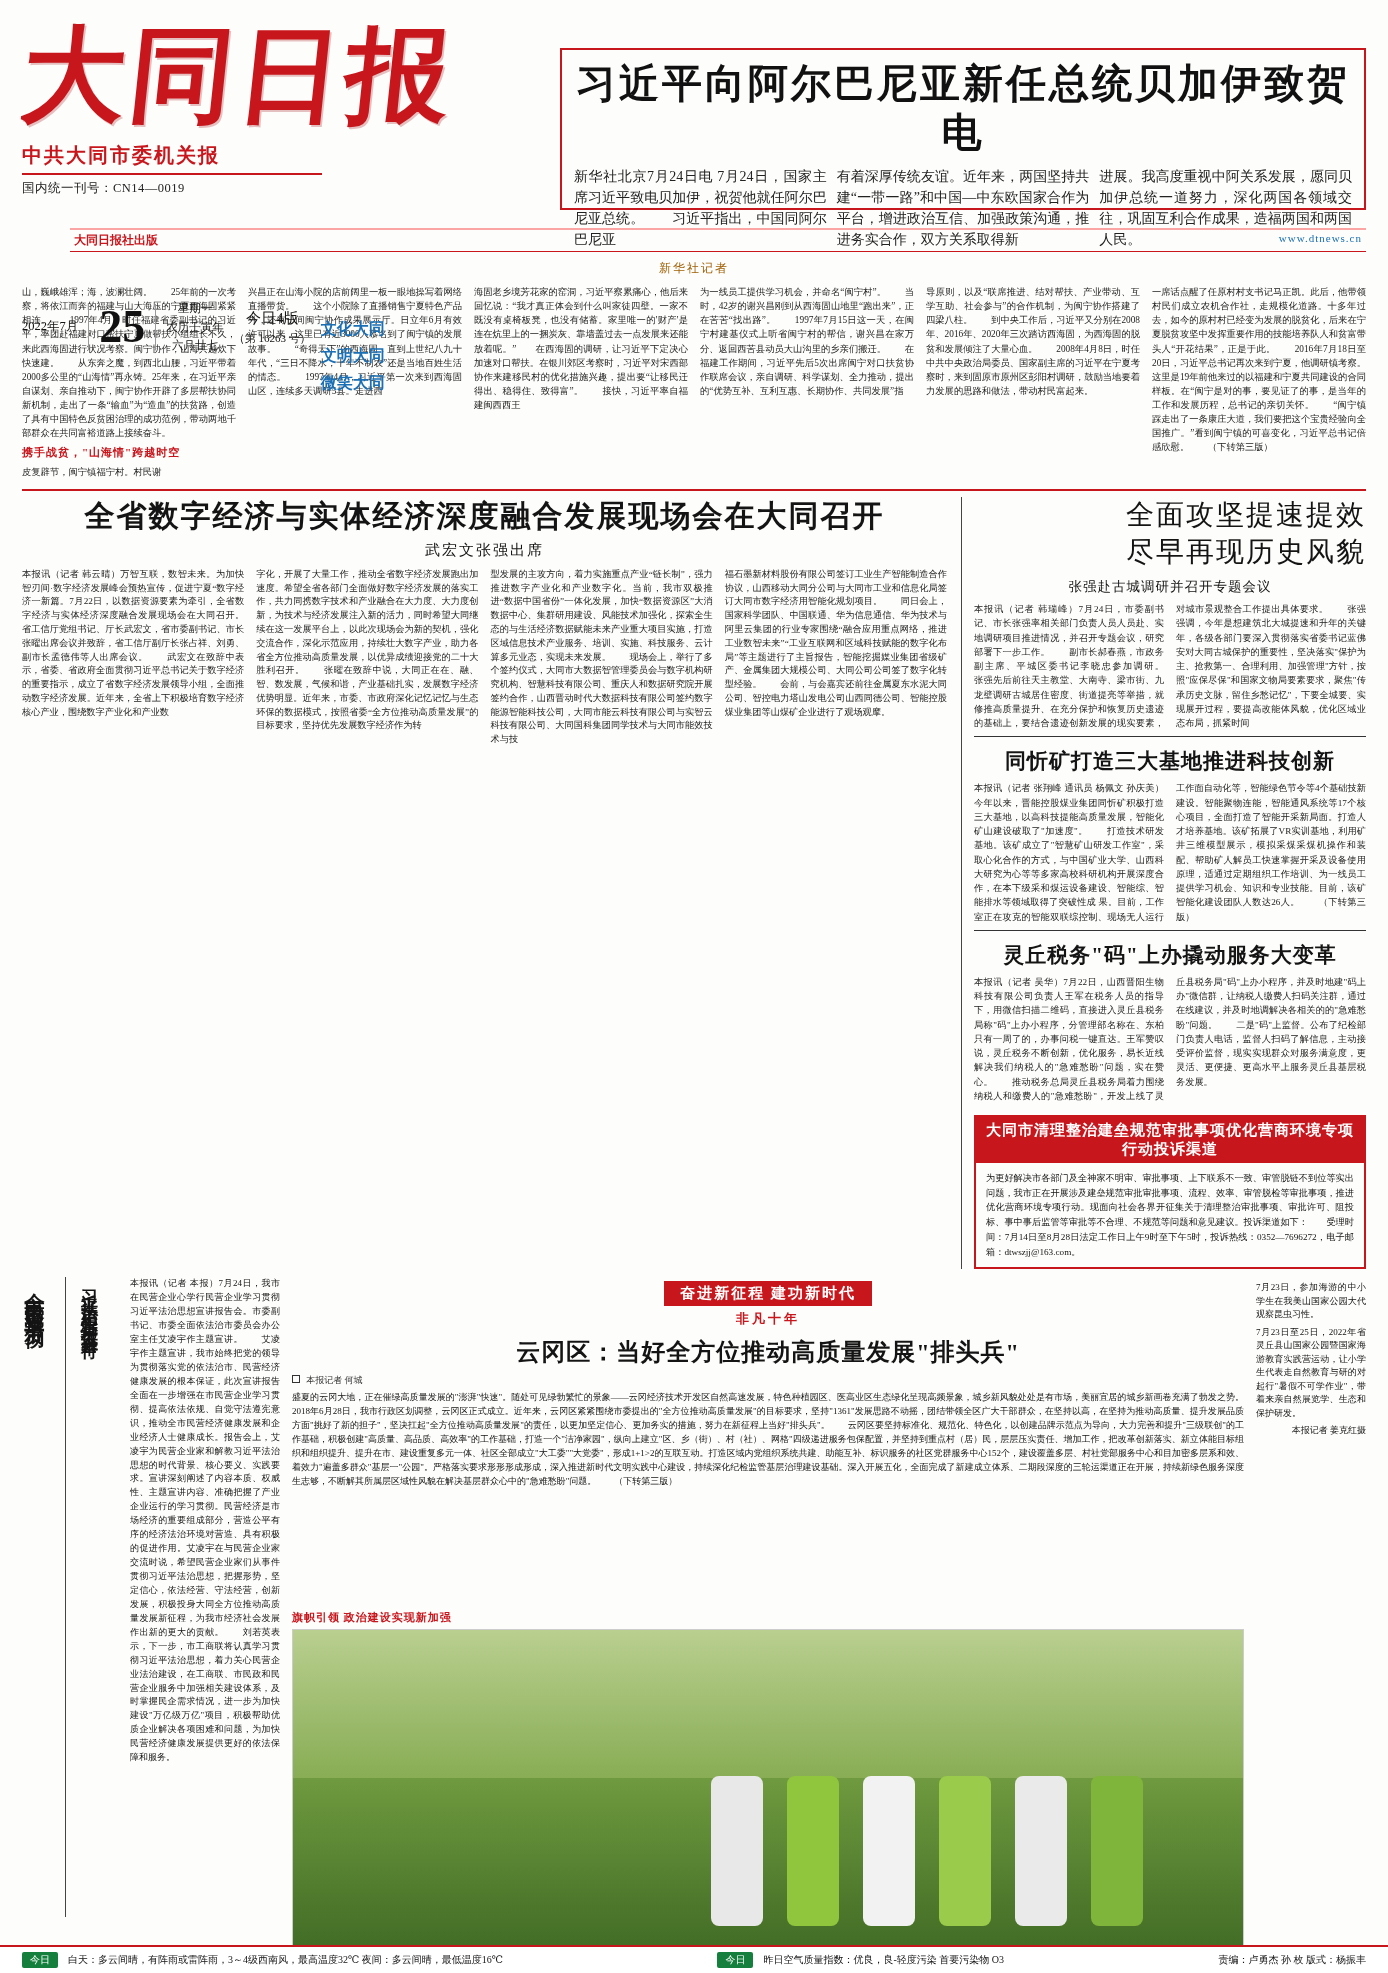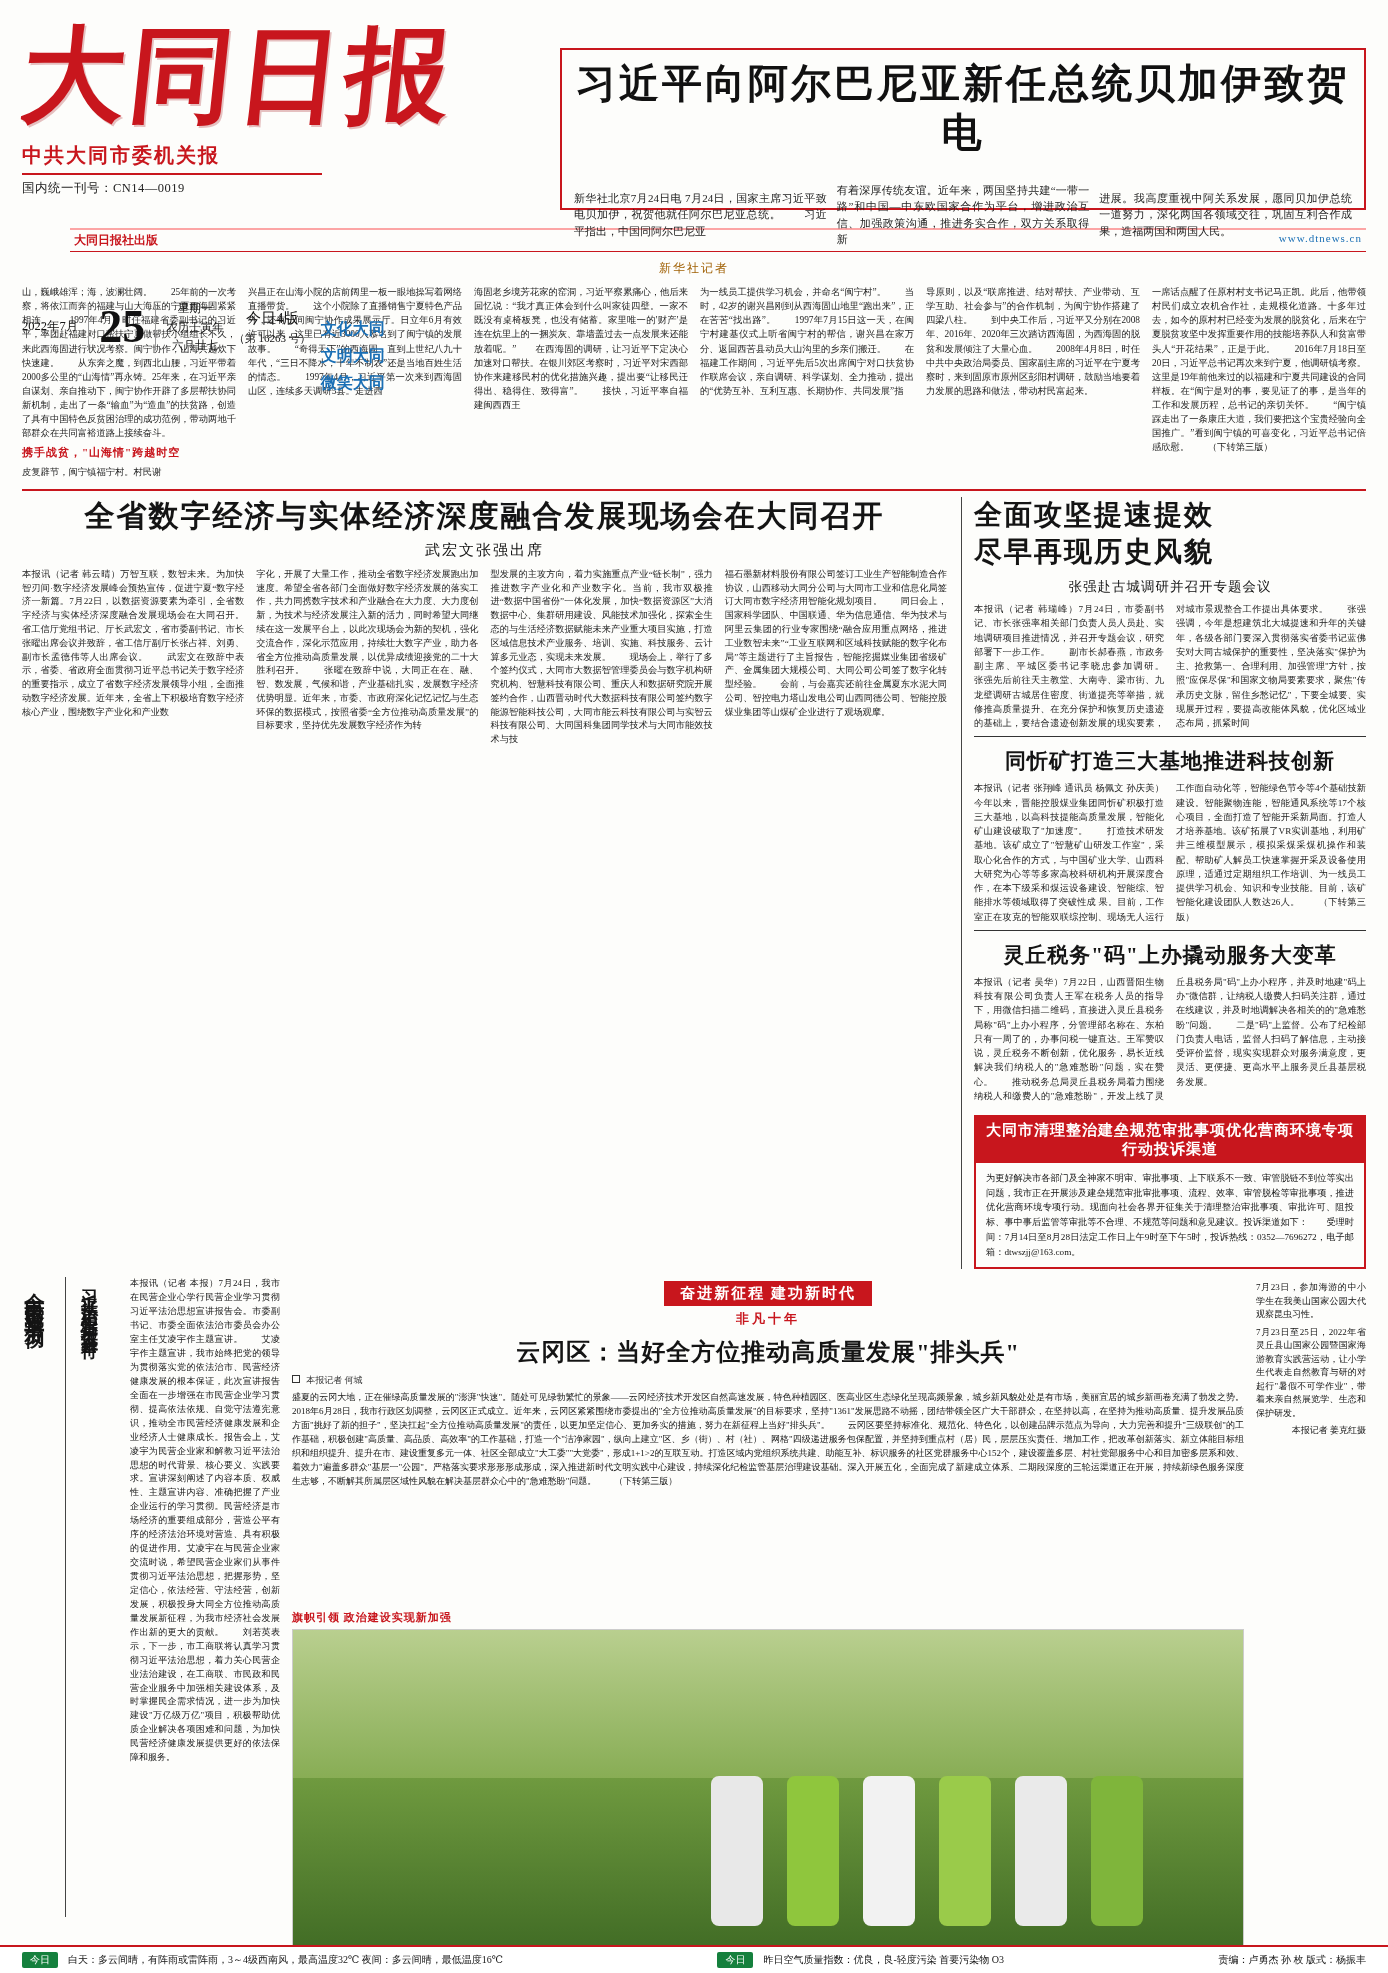--- a/index.html
+++ b/index.html
@@ -40,21 +40,21 @@
   .date-cn { font-size:11.5px; line-height:1.6; text-align:center; }
   .date-mid { border-left:1px solid #999; border-right:1px solid #999; padding:0 10px; }
   .date-right { font-size:15px; text-align:center; line-height:1.6; }
   .date-right .small { font-size:11px; }
 
   .slogan { font-size:16px; color:#1a6fb5; line-height:1.7; margin-top:58px; font-weight:700;}
 
   
   .lead-box { flex:1; border:2px solid #c8161d; padding:10px 12px 8px; margin-top:34px; height:162px;}
   .lead-title { font-size:40px; font-weight:700; letter-spacing:3px; line-height:1.22; text-align:center; color:#111;}
-  .lead-cols { display:flex; gap:10px; margin-top:24px; font-size:11px; line-height:1.5; color:#222; text-align:justify;align-items:center;}
+  .lead-cols { display:flex; gap:10px; margin-top:8px; font-size:14px; line-height:1.5; color:#222; text-align:justify;align-items:center;}
   .lead-cols div { flex:1; }
 
   .redbar { display:flex; align-items:flex-start; justify-content:space-between; border-top:2px solid #fca5a5; border-bottom:1px solid #c8161d; margin-top:2px; padding:2px 4px;margin-left:48px;}
   .redbar .pub { color:#c8161d; font-size:12px; font-weight:700;}
   .redbar .url { color:#1a6fb5; font-size:11px; letter-spacing:1px;}
 
   
   .feature { margin-top:8px; }
   .feature-title { text-align:center; font-size:46px; font-weight:700; letter-spacing:6px; padding:16px 0 6px;}
   .feature-byline { text-align:center; font-size:12px; color:#a16207; letter-spacing:2px; margin-bottom:8px;}
@@ -67,21 +67,21 @@
   
   .mid { display:flex; gap:14px; }
   .mid-left { width: 925px; }
   .mid-right { flex:1; border-left:1px solid #444; padding-left:12px;}
 
   .h2 { font-size:30px; font-weight:700; text-align:center; letter-spacing:2px; line-height:1.25;}
   .h2sub { font-size:15px; text-align:center; margin-top:6px; letter-spacing:2px;}
   .cols3 { display:flex; gap:12px; margin-top:8px; font-size:9.2px; line-height:1.5; text-align:justify; color:#222;}
   .cols3 .col { flex:1;}
 
-  .r-h2 { font-size:28px; font-weight:700; text-align:left; letter-spacing:2px; line-height:1.3;}
+  .r-h2 { font-size:28px; font-weight:400; text-align:right; letter-spacing:2px; line-height:1.3;}
   .r-sub { font-size:13.5px; text-align:center; margin:8px 0 6px; letter-spacing:1px;}
   .r-body { font-size:9.2px; line-height:1.55; text-align:justify; column-count:2; column-gap:12px; color:#222;}
   .r-h3 { font-size:21px; font-weight:700; text-align:center; letter-spacing:1px; margin:10px 0 6px;}
   .r-body2 { font-size:9.2px; line-height:1.55; text-align:justify; column-count:2; column-gap:12px; color:#222;}
 
   
   .bottom { display:flex; gap:12px; margin-top:8px;}
   .vert-col { width:44px; border-right:1px solid #444; padding-right:6px;}
   .vert-title { writing-mode: vertical-rl; text-orientation: upright; font-size:20px; font-weight:700; letter-spacing:4px; height:370px;}
 

